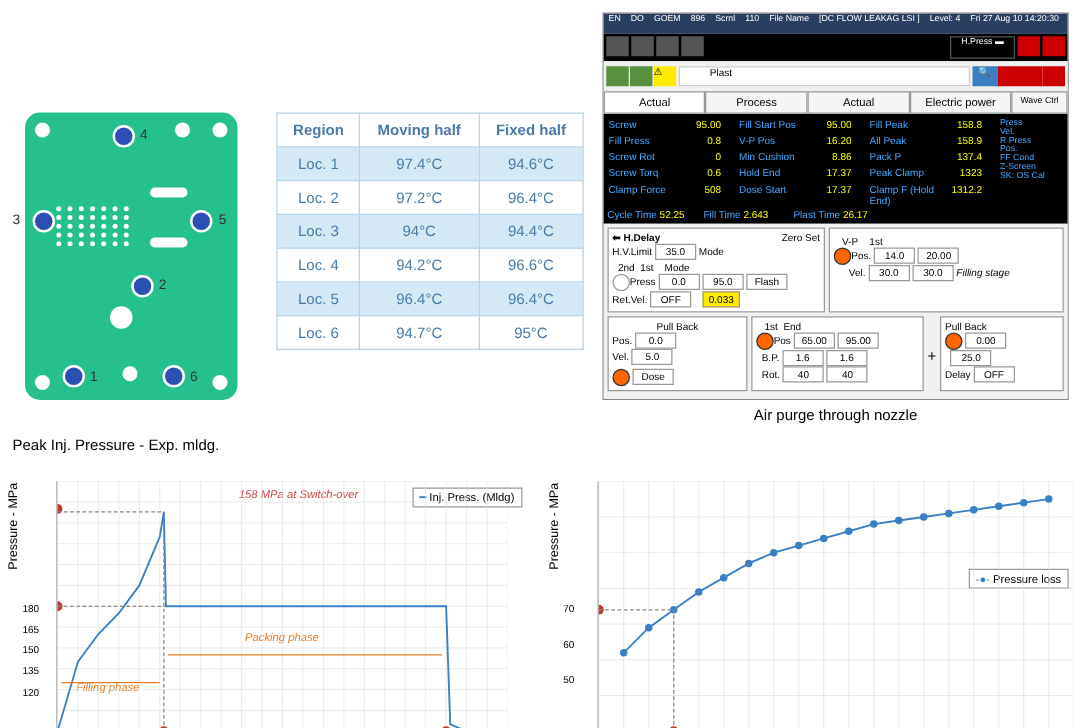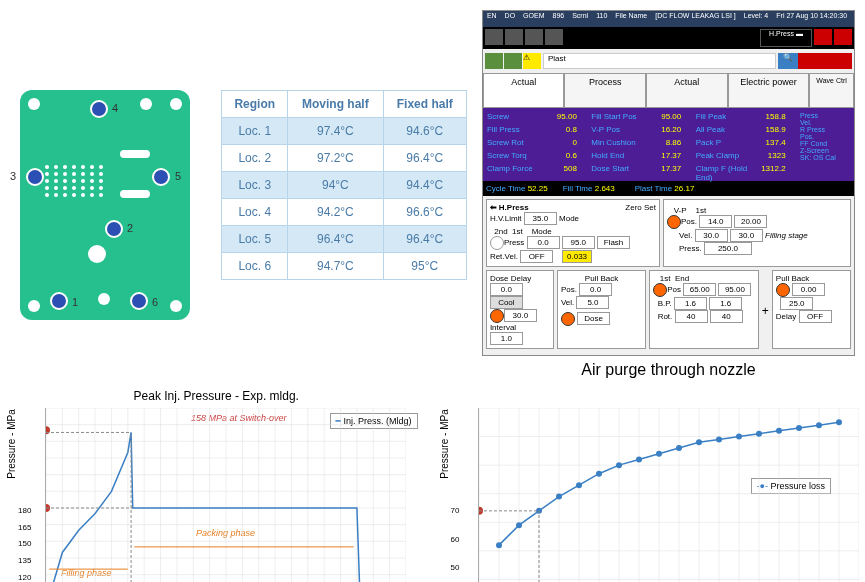--- a/index.html
+++ b/index.html
@@ -13,44 +13,44 @@
 .slot{position:absolute;width:30px;height:8px;background:#fff;border-radius:4px}
 .pcb-label{position:absolute;color:#333;font-size:11px}
 .table-section{width:250px;padding-top:80px}
 table{border-collapse:collapse;width:100%}
 th,td{border:1px solid #b8d4e8;padding:6px 8px;text-align:center;font-size:12px}
 th{background:#fff;color:#4a7ba8}
 tr:nth-child(odd) td{background:#d4e9f5}
 tr:nth-child(even) td{background:#fff}
 td{color:#4a7ba8}
 .hmi-section{width:380px}
-.hmi-caption{text-align:center;margin-top:5px;font-size:16px}
+.hmi-caption{text-align:center;margin-top:5px;font-size:12px}
 .hmi{border:1px solid #888;font-size:8px}
 .hmi-toolbar{background:#2a3f5f;height:14px;display:flex;color:#fff;font-size:7px;padding:1px 4px;gap:8px}
 .hmi-toolbar2{background:#000;height:18px;display:flex;padding:2px;gap:2px}
 .tb-btn{background:#555;width:18px;height:16px}
 .hmi-search{background:#f0f0f0;height:20px;display:flex;align-items:center;padding:2px}
 .nav-btn{width:18px;height:16px;background:#5a8f3d;margin-right:1px}
 .search-box{flex:1;height:14px;background:#fff;border:1px solid #ccc;margin:0 2px}
-.hmi-tabs{display:flex;background:#eab308;height:35px}
+.hmi-tabs{display:flex;background:#eab308;height:18px}
 .hmi-tab{flex:1;text-align:center;padding:3px;border:1px solid #999;font-size:9px;background:#f5f5f5}
 .hmi-tab.actual{background:#fff}
-.hmi-data{background:#4c1d95;padding:4px;font-size:8px}
+.hmi-data{background:#000000;padding:4px;font-size:8px}
 .hmi-row{display:flex;height:13px}
 .hmi-cell-l{width:55px;color:#4af}
 .hmi-cell-v{width:35px;color:#ff0;text-align:right;padding-right:4px}
 .hmi-cycle{display:flex;background:#000;padding:3px;color:#ff0;font-size:8px}
 .hmi-lower{background:#f0f0f0;padding:3px}
 .hmi-panel{border:1px solid #999;background:#fff;padding:3px;margin-bottom:3px;font-size:8px}
 .hmi-field{display:inline-block;background:#fff;border:1px solid #999;padding:1px 3px;min-width:25px;text-align:center;font-size:8px}
 .hmi-btn-y{display:inline-block;background:#ffea00;border:1px solid #999;padding:1px 4px;font-size:8px}
 .hmi-btn-o{display:inline-block;width:12px;height:12px;border-radius:50%;background:#ff6600;border:1px solid #333;vertical-align:middle}
 .bottom-row{display:flex;gap:20px}
 .chart-container{flex:1}
-.chart-title{text-align:center;font-size:12px;margin-bottom:5px}
+.chart-title{text-align:left;font-size:12px;margin-bottom:22px}
 .chart{position:relative;height:200px;border-left:1px solid #aaa;border-bottom:1px solid #aaa;margin-left:35px;margin-bottom:25px}
 .ylabel{position:absolute;left:-35px;top:50%;transform:rotate(-90deg) translateX(50%);transform-origin:left;font-size:10px;white-space:nowrap}
 .ytick{position:absolute;left:-28px;font-size:8px;transform:translateY(50%)}
 .legend{position:absolute;border:1px solid #999;padding:2px 5px;font-size:9px;background:#fff}
 .annot{position:absolute;font-size:9px;font-style:italic;color:#c44}
 svg{position:absolute;left:0;top:0}
 .grid-line{stroke:#ddd;stroke-width:0.5}
 </style>
 </head>
 <body>
@@ -184,21 +184,21 @@
         <div class="tb-btn"></div>
         <div style="flex:1"></div>
         <div class="tb-btn" style="background:#000;border:1px solid #555;color:#fff;width:50px;font-size:7px;text-align:center">H.Press ▬</div>
         <div class="tb-btn" style="background:#c00"></div>
         <div class="tb-btn" style="background:#c00"></div>
       </div>
       <div class="hmi-search">
         <div class="nav-btn"></div>
         <div class="nav-btn"></div>
         <div style="width:18px;height:16px;background:#ffea00;position:relative">⚠</div>
-        <div class="search-box"><span style="padding-left:4px">Plast</span></div>
+        <div class="search-box"><span style="padding-left:24px">Plast</span></div>
         <div style="width:20px;height:16px;background:#3a7fc4;color:#fff;text-align:center">🔍</div>
         <div style="width:18px;height:16px;background:#c00"></div>
         <div style="width:18px;height:16px;background:#c00"></div>
         <div style="width:18px;height:16px;background:#c00"></div>
       </div>
       <div class="hmi-tabs">
         <div class="hmi-tab actual">Actual</div>
         <div class="hmi-tab">Process</div>
         <div class="hmi-tab">Actual</div>
         <div class="hmi-tab">Electric power</div>
@@ -285,44 +285,35 @@
       </div>
       <div class="hmi-cycle">
         <span style="color:#4af">Cycle Time</span>&nbsp;<span>52.25</span>
         <span style="margin-left:15px;color:#4af">Fill Time</span>&nbsp;<span>2.643</span>
         <span style="margin-left:20px;color:#4af">Plast Time</span>&nbsp;<span>26.17</span>
       </div>
       <div class="hmi-lower">
         <div style="display:flex;gap:3px">
           <div class="hmi-panel" style="flex:1.2">
             <div style="display:flex;justify-content:space-between">
-                <b>⬅ <span>H.Press</span></b>
+                <b>⬅ <span>H.Delay</span></b>
                 <span>Zero Set</span>
               </div>
             <div>H.V.Limit <span class="hmi-field">35.0</span> <span>Mode</span></div>
             <div style="margin-top:2px">&nbsp;&nbsp;2nd&nbsp;&nbsp;1st&nbsp;&nbsp;&nbsp;&nbsp;Mode</div>
             <div><span style="display:inline-block;width:12px;height:12px;border-radius:50%;border:1px solid #999;vertical-align:middle"></span>Press <span class="hmi-field">0.0</span> <span class="hmi-field">95.0</span> <span class="hmi-field">Flash</span></div>
             <div>Ret.Vel. <span class="hmi-field">OFF</span> &nbsp;&nbsp;&nbsp;<span class="hmi-btn-y">0.033</span></div>
           </div>
           <div class="hmi-panel" style="flex:1.3">
             <div style="margin-top:3px">&nbsp;&nbsp;&nbsp;<span>V-P</span>&nbsp;&nbsp;&nbsp;&nbsp;<span>1st</span></div>
             <div><span class="hmi-btn-o"></span>Pos. <span class="hmi-field">14.0</span> <span class="hmi-field">20.00</span></div>
             <div><span style="display:inline-block;width:12px"></span>Vel. <span class="hmi-field">30.0</span> <span class="hmi-field">30.0</span> <i>Filling stage</i></div>
-            <div><span style="display:inline-block;width:12px"></span>Press. <span class="hmi-field" style="min-width:40px">250.0</span></div>
           </div>
         </div>
         <div style="display:flex;gap:3px">
-          <div class="hmi-panel" style="width:60px">
-            <div>Dose Delay</div>
-            <div><span class="hmi-field">0.0</span></div>
-            <div><span class="hmi-field" style="background:#ddd">Cool</span></div>
-            <div><span class="hmi-btn-o"></span><span class="hmi-field">30.0</span></div>
-            <div>Interval</div>
-            <div><span class="hmi-field">1.0</span></div>
-          </div>
           <div class="hmi-panel" style="flex:0.8">
             <div style="text-align:center">Pull Back</div>
             <div>Pos. <span class="hmi-field">0.0</span></div>
             <div>Vel. <span class="hmi-field">5.0</span></div>
             <div style="margin-top:3px"><span class="hmi-btn-o"></span> <span class="hmi-field">Dose</span></div>
           </div>
           <div class="hmi-panel" style="flex:1">
             <div>&nbsp;&nbsp;&nbsp;<span>1st</span>&nbsp;&nbsp;<span>End</span></div>
             <div><span class="hmi-btn-o"></span>Pos <span class="hmi-field">65.00</span> <span class="hmi-field">95.00</span></div>
             <div>&nbsp;&nbsp;B.P. <span class="hmi-field">1.6</span> <span class="hmi-field">1.6</span></div>
@@ -405,21 +396,21 @@
           <line x1="3.2727272727272734" y1="161.11111111111111" x2="81.81818181818181" y2="161.11111111111111" stroke="#e67e22" stroke-width="1"></line>
           <line x1="88.36363636363637" y1="138.88888888888889" x2="307.6363636363637" y2="138.88888888888889" stroke="#e67e22" stroke-width="1"></line>
         </svg>
       </div>
   </div>
   <div class="chart-container">
     <div class="chart-title">&nbsp;</div>
     <div class="chart" id="chart2">
       <div class="ylabel">Pressure - MPa</div>
 
-      <div class="legend" style="right:24px;top:70px"><span style="color:#3a7fc4">-●-</span> <span>Pressure loss</span></div>
+      <div class="legend" style="right:0;top:70px"><span style="color:#3a7fc4">-●-</span> <span>Pressure loss</span></div>
     <div class="ytick" style="bottom: -57.1429px; top: 52.1429px;">50</div>
         <div class="ytick" style="bottom: -28.5714px; top: 23.5714px;">60</div>
         <div class="ytick" style="bottom: 0px; top: -5px;">70</div>
         <svg width="380" height="200">
           <line x1="0" x2="380" y1="200" y2="200" class="grid-line"></line>
           <line x1="0" x2="380" y1="171.42857142857144" y2="171.42857142857144" class="grid-line"></line>
           <line x1="0" x2="380" y1="142.85714285714286" y2="142.85714285714286" class="grid-line"></line>
           <line x1="0" x2="380" y1="114.28571428571429" y2="114.28571428571429" class="grid-line"></line>
           <line x1="0" x2="380" y1="85.71428571428572" y2="85.71428571428572" class="grid-line"></line>
           <line x1="0" x2="380" y1="57.14285714285714" y2="57.14285714285714" class="grid-line"></line>

